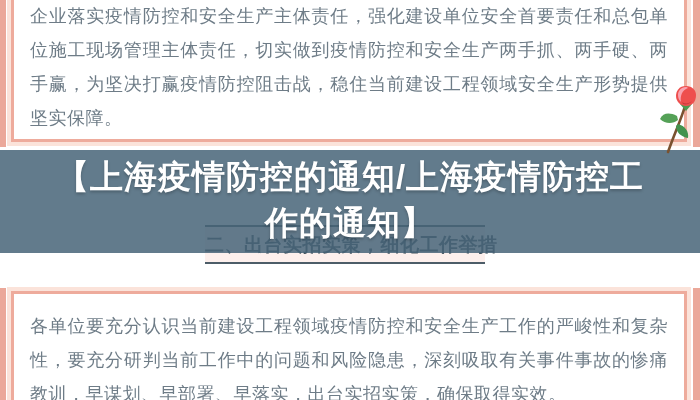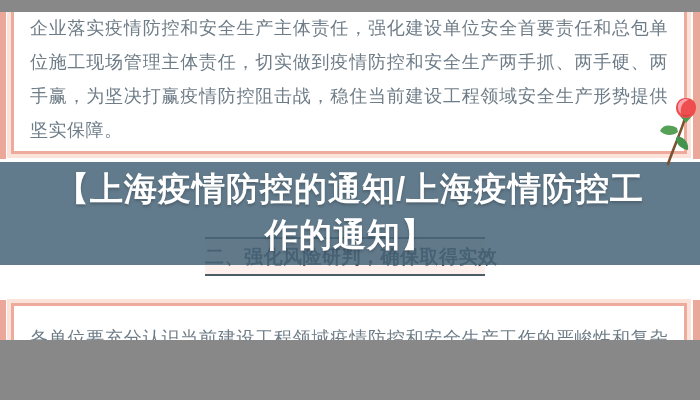--- a/index.html
+++ b/index.html
@@ -1,20 +1,20 @@
 <!DOCTYPE html>
 <html style="--frame-pink: #eba89a; --box-border: #eeab9c; --box-halo: #fbe3da; --body-text: #6e7c87; --overlay-band: rgba(70,100,120,0.85); --overlay-title: #ffffff; --heading-bg: #fdf0ed; --heading-border: #4d5d68; --heading-text: #44545f;"><head>
 <meta charset="utf-8">
 <style>
   html,body{margin:0;padding:0;background:#888;}
   .stage{
-    position:relative;width:700px;height:328px;overflow:hidden;
+    position:relative;width:700px;height:400px;overflow:hidden;
     background:#ffffff;
     font-family:"Liberation Sans","DejaVu Sans",sans-serif;
-    margin:12px auto;
+    margin:0 auto;
   }
   
   .stripe{position:absolute;background:var(--frame-pink,#eba89a);z-index:1;}
   .stripe.l{left:0;width:6px;}
   .stripe.r{right:0;width:7px;}
   .stripe.top-seg{top:0;height:147px;}
   .stripe.bot-seg{top:288px;height:112px;}
 
   
   .para-box{
@@ -67,21 +67,21 @@
   <div class="stripe l top-seg"></div>
   <div class="stripe r top-seg"></div>
   <div class="stripe l bot-seg"></div>
   <div class="stripe r bot-seg"></div>
 
   <div class="para-box top">
     <p class="para-text">企业落实疫情防控和安全生产主体责任，强化建设单位安全首要责任和总包单位施工现场管理主体责任，切实做到疫情防控和安全生产两手抓、两手硬、两手赢，为坚决打赢疫情防控阻击战，稳住当前建设工程领域安全生产形势提供坚实保障。</p>
   </div>
 
   <div class="section-heading">
-    <span>二、强化风险研判，确保取得实效</span>
+    <span>二、出台实招实策，细化工作举措</span>
   </div>
 
   <div class="overlay-band">
     <div class="overlay-title">【上海疫情防控的通知/上海疫情防控工作的通知】</div>
   </div>
 
   <div class="para-box bottom">
     <p class="para-text">各单位要充分认识当前建设工程领域疫情防控和安全生产工作的严峻性和复杂性，要充分研判当前工作中的问题和风险隐患，深刻吸取有关事件事故的惨痛教训，早谋划、早部署、早落实，出台实招实策，确保取得实效。</p>
   </div>
 

